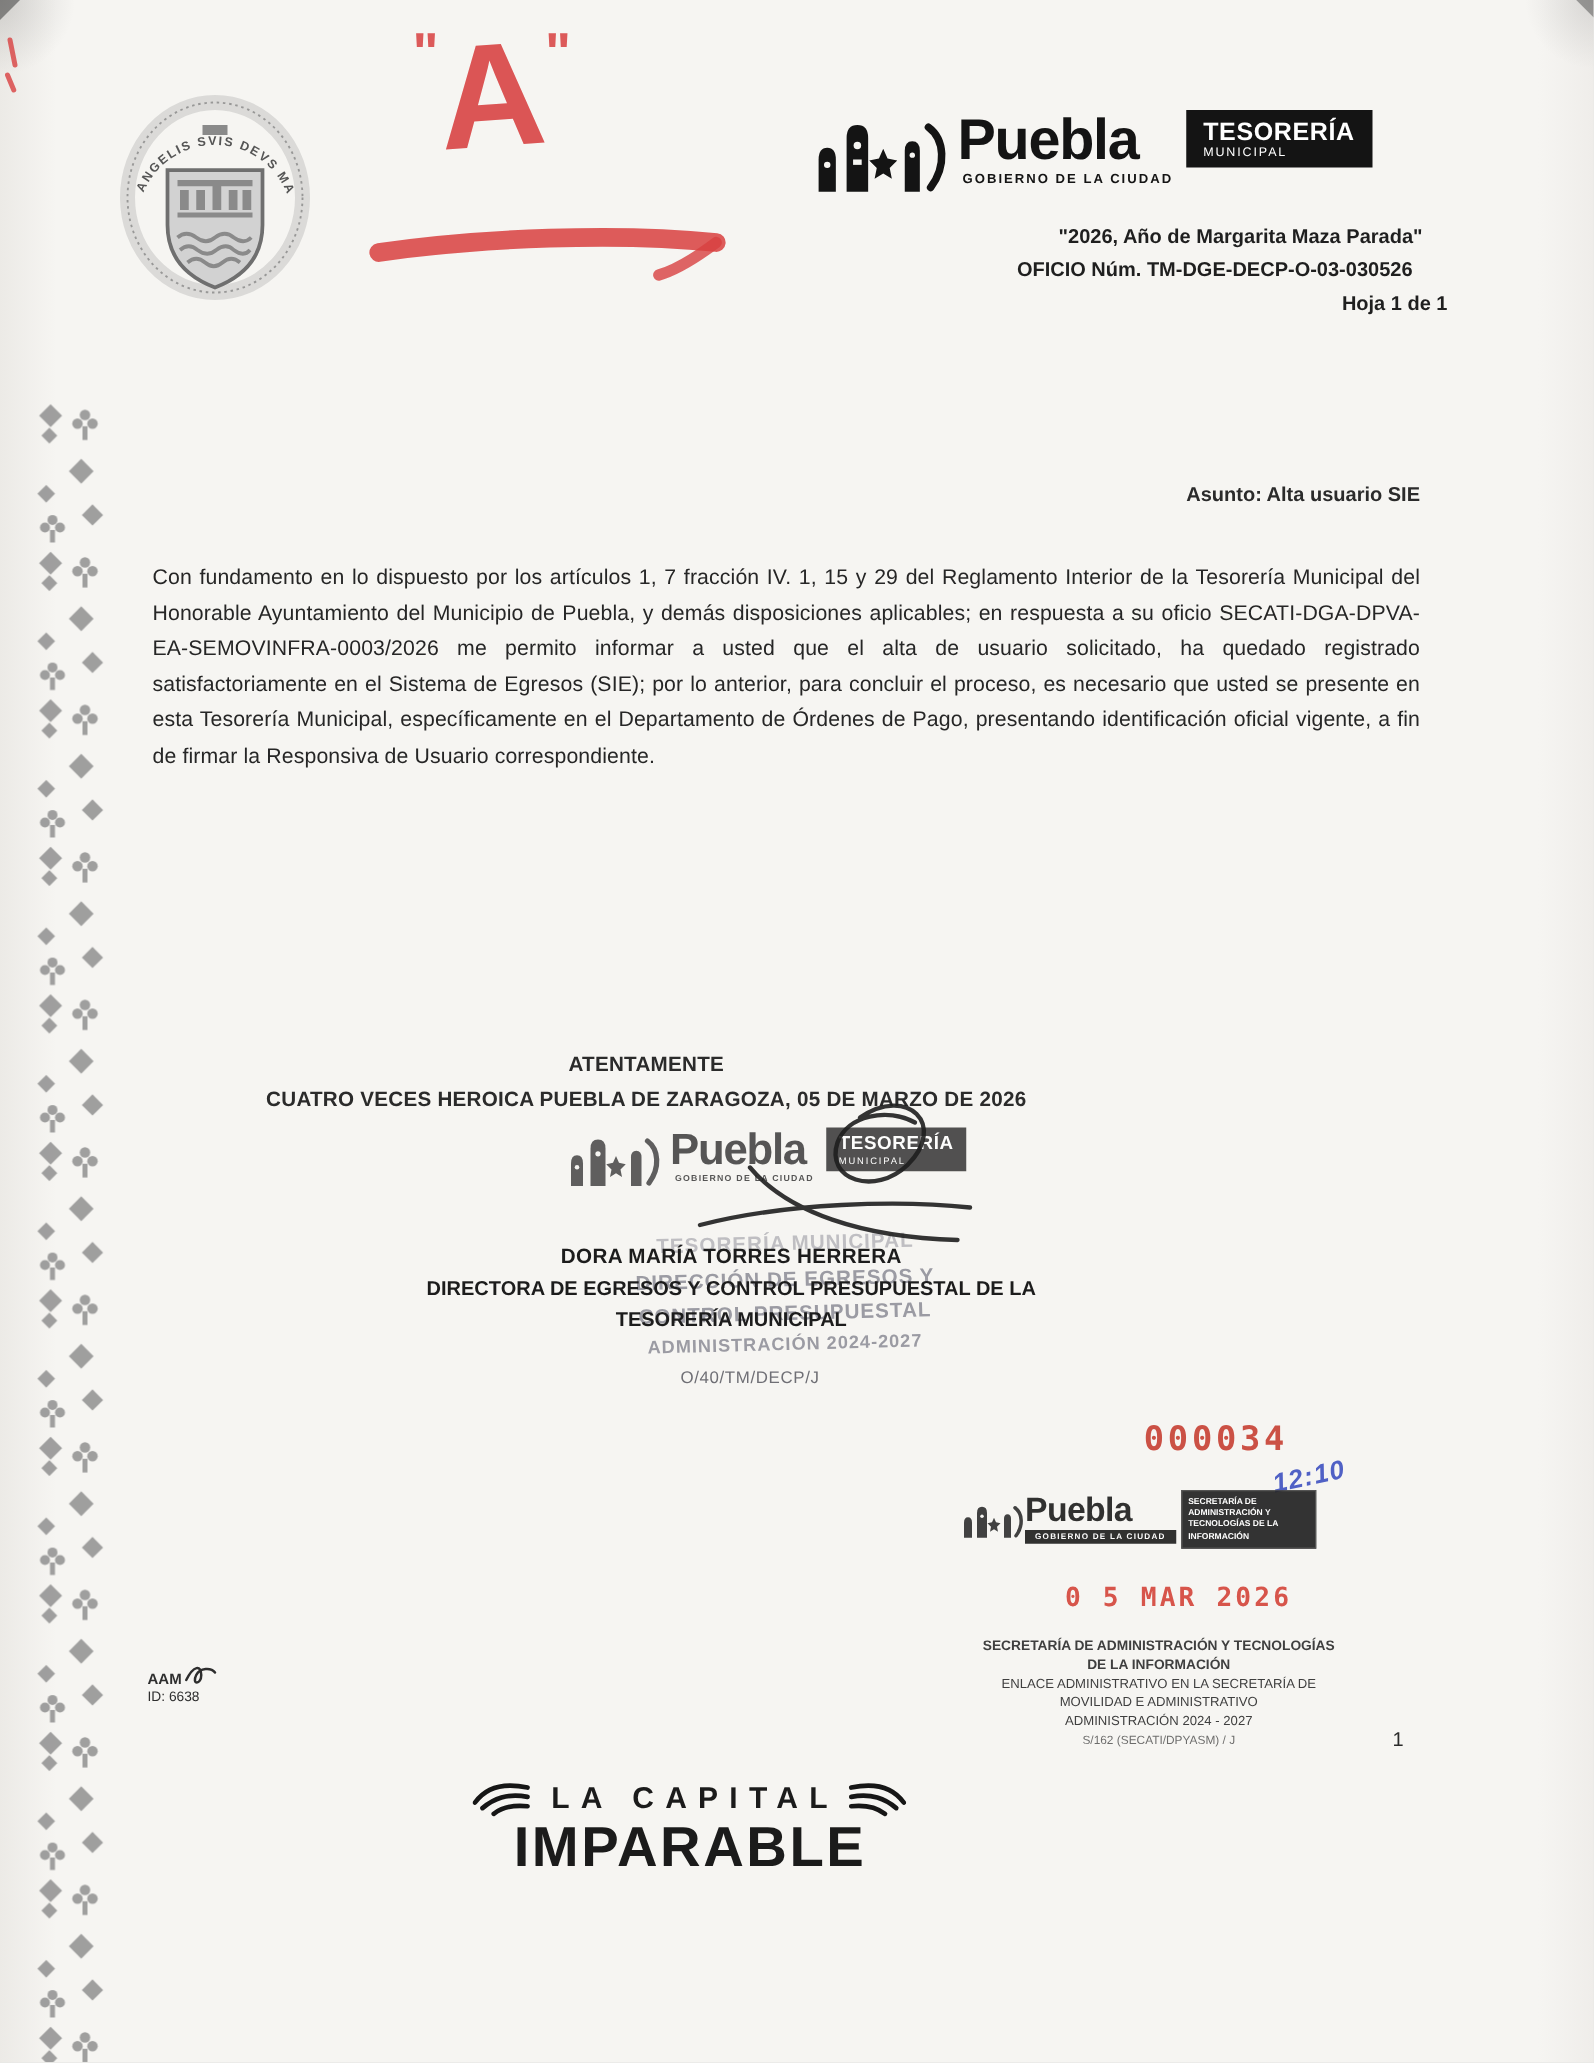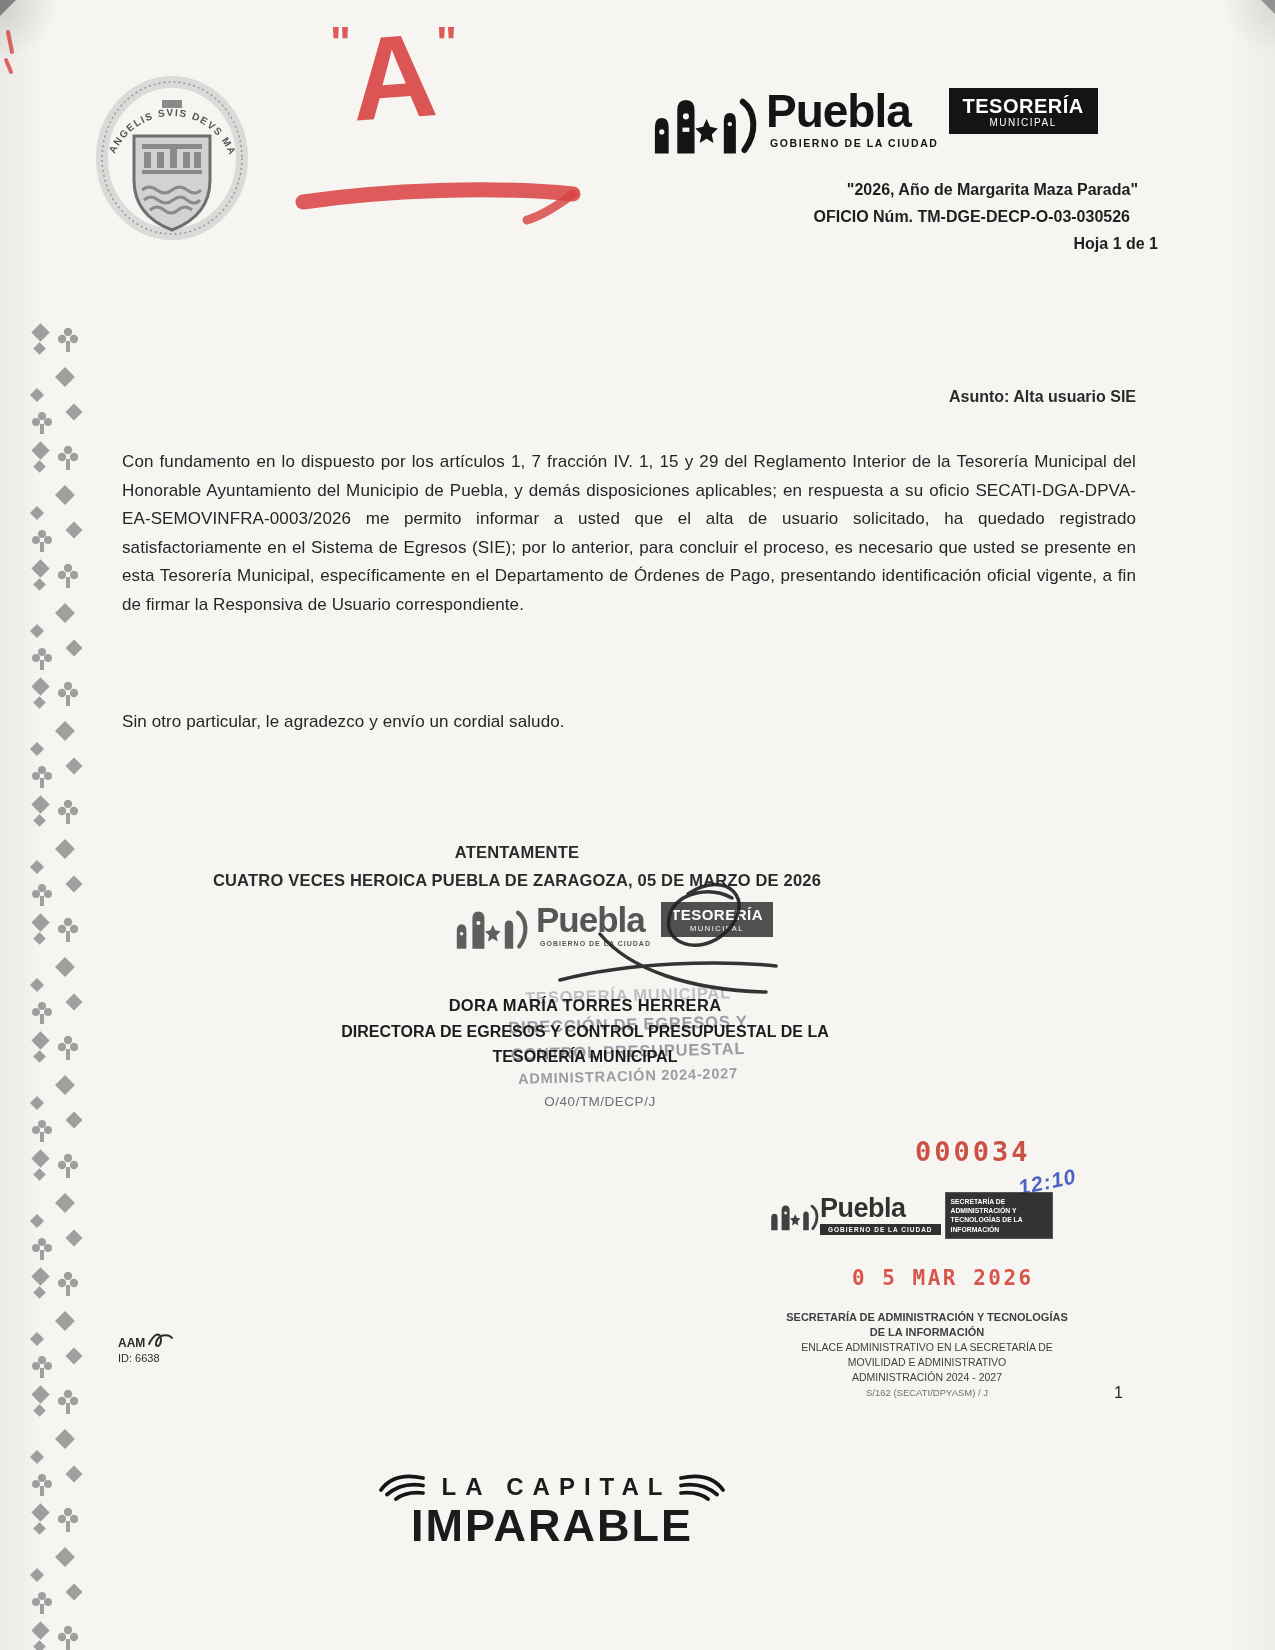--- a/index.html
+++ b/index.html
@@ -11,21 +11,21 @@
       radial-gradient(circle at 1275px 0, rgba(120,120,120,.2), rgba(120,120,120,0) 55px),
       linear-gradient(90deg,#eceae6 0,#f6f5f2 45px,#f6f5f2 1230px,#efedea 1275px);
   }
   .abs{position:absolute;}
 
   
   .logo-row{left:648px;top:88px;display:flex;align-items:flex-start;}
   .logo-icons{color:#141414;margin-top:4px;}
   .wordmark{font-size:46px;font-weight:bold;letter-spacing:-1px;color:#141414;line-height:1;margin-left:6px;}
   .gobierno{font-size:10.5px;font-weight:bold;letter-spacing:1.6px;color:#141414;margin-left:10px;margin-top:3px;}
-  .tes-box{background:#141414;color:#fff;margin-left:10px;padding:7px 14px 6px;text-align:center;}
+  .tes-box{background:#141414;color:#fff;margin-left:10px;padding:7px 14px 6px;text-align:left;}
   .tes-box .l1{font-size:20px;font-weight:bold;letter-spacing:.5px;line-height:1.1;}
   .tes-box .l2{font-size:10px;letter-spacing:1.5px;}
   .hdr-lines{left:520px;top:176px;width:638px;text-align:right;}
   .hdr-lines div{font-size:16px;font-weight:bold;line-height:27px;color:#1f1f1f;}
   .hdr-lines .yr{padding-right:20px;}
   .hdr-lines .of{padding-right:28px;}
 
   
   .recipient{left:122px;top:281px;width:1014px;}
   .recipient .para{font-size:16px;font-weight:bold;margin-bottom:7px;letter-spacing:.2px;}
@@ -76,21 +76,21 @@
   .office div{line-height:15px;}
   .office .o0,.office .o1{font-size:11px;font-weight:bold;}
   .office .o2,.office .o3,.office .o4{font-size:10.5px;}
   .office .o5{font-size:9.5px;opacity:.75;}
 
   
   .aam{left:118px;top:1328px;font-size:12px;font-weight:bold;color:#2e2e2e;display:flex;align-items:flex-end;}
   .aam-id{left:118px;top:1352px;font-size:11px;color:#2e2e2e;text-align:right;}
   .pagenum{left:1114px;top:1384px;font-size:16px;color:#2b2b2b;}
   .slogan{left:378px;top:1424px;width:348px;text-align:center;color:#1b1b1b;}
-  .slogan-top{display:flex;align-items:center;justify-content:center;gap:8px;margin-top:48px;}
+  .slogan-top{display:flex;align-items:center;gap:8px;}
   .slogan-top span{font-size:24px;font-weight:bold;letter-spacing:9px;text-indent:9px;}
   .slogan-bottom{font-size:45px;font-weight:bold;letter-spacing:2px;line-height:1.05;}
 
   .corner-tl{left:0;top:0;border-top:16px solid rgba(60,60,60,.55);border-right:16px solid transparent;width:0;height:0;}
   .corner-tr{right:0;top:0;border-top:14px solid rgba(60,60,60,.45);border-left:14px solid transparent;width:0;height:0;}
 
   .quote{font-size:44px;font-weight:bold;color:#d84040;opacity:.85;}
   .red-a-letter{font-size:118px;font-weight:bold;color:#d84040;opacity:.88;transform:rotate(-4deg);line-height:1;}
 </style>
 </head>
@@ -190,21 +190,20 @@
 
   <div class="abs hdr-lines">
     <div class="yr">"2026, Año de Margarita Maza Parada"</div>
     <div class="of">OFICIO Núm. TM-DGE-DECP-O-03-030526</div>
     <div>Hoja 1 de 1</div>
   </div>
 
   <div class="abs subject">Asunto: Alta usuario SIE</div>
 
   <div class="abs para-text p1">Con fundamento en lo dispuesto por los artículos 1, 7 fracción IV. 1, 15 y 29 del Reglamento Interior de la Tesorería Municipal del Honorable Ayuntamiento del Municipio de Puebla, y demás disposiciones aplicables; en respuesta a su oficio SECATI-DGA-DPVA-EA-SEMOVINFRA-0003/2026 me permito informar a usted que el alta de usuario solicitado, ha quedado registrado satisfactoriamente en el Sistema de Egresos (SIE); por lo anterior, para concluir el proceso, es necesario que usted se presente en esta Tesorería Municipal, específicamente en el Departamento de Órdenes de Pago, presentando identificación oficial vigente, a fin de firmar la Responsiva de Usuario correspondiente.</div>
-  <div class="abs para-text p3">Sin otro particular, le agradezco y envío un cordial saludo.</div>
 
   <div class="abs closing">
     <div>ATENTAMENTE</div>
     <div>CUATRO VECES HEROICA PUEBLA DE ZARAGOZA, 05  DE MARZO DE 2026</div>
   </div>
 
   <div class="abs sig-stamp">
     <svg class="logo-icons" width="78" height="46" viewBox="0 0 130 74">
       <g fill="currentColor">
         <path d="M8 70 V40 q0-11 8-11 t8 11 V70 Z"></path>

